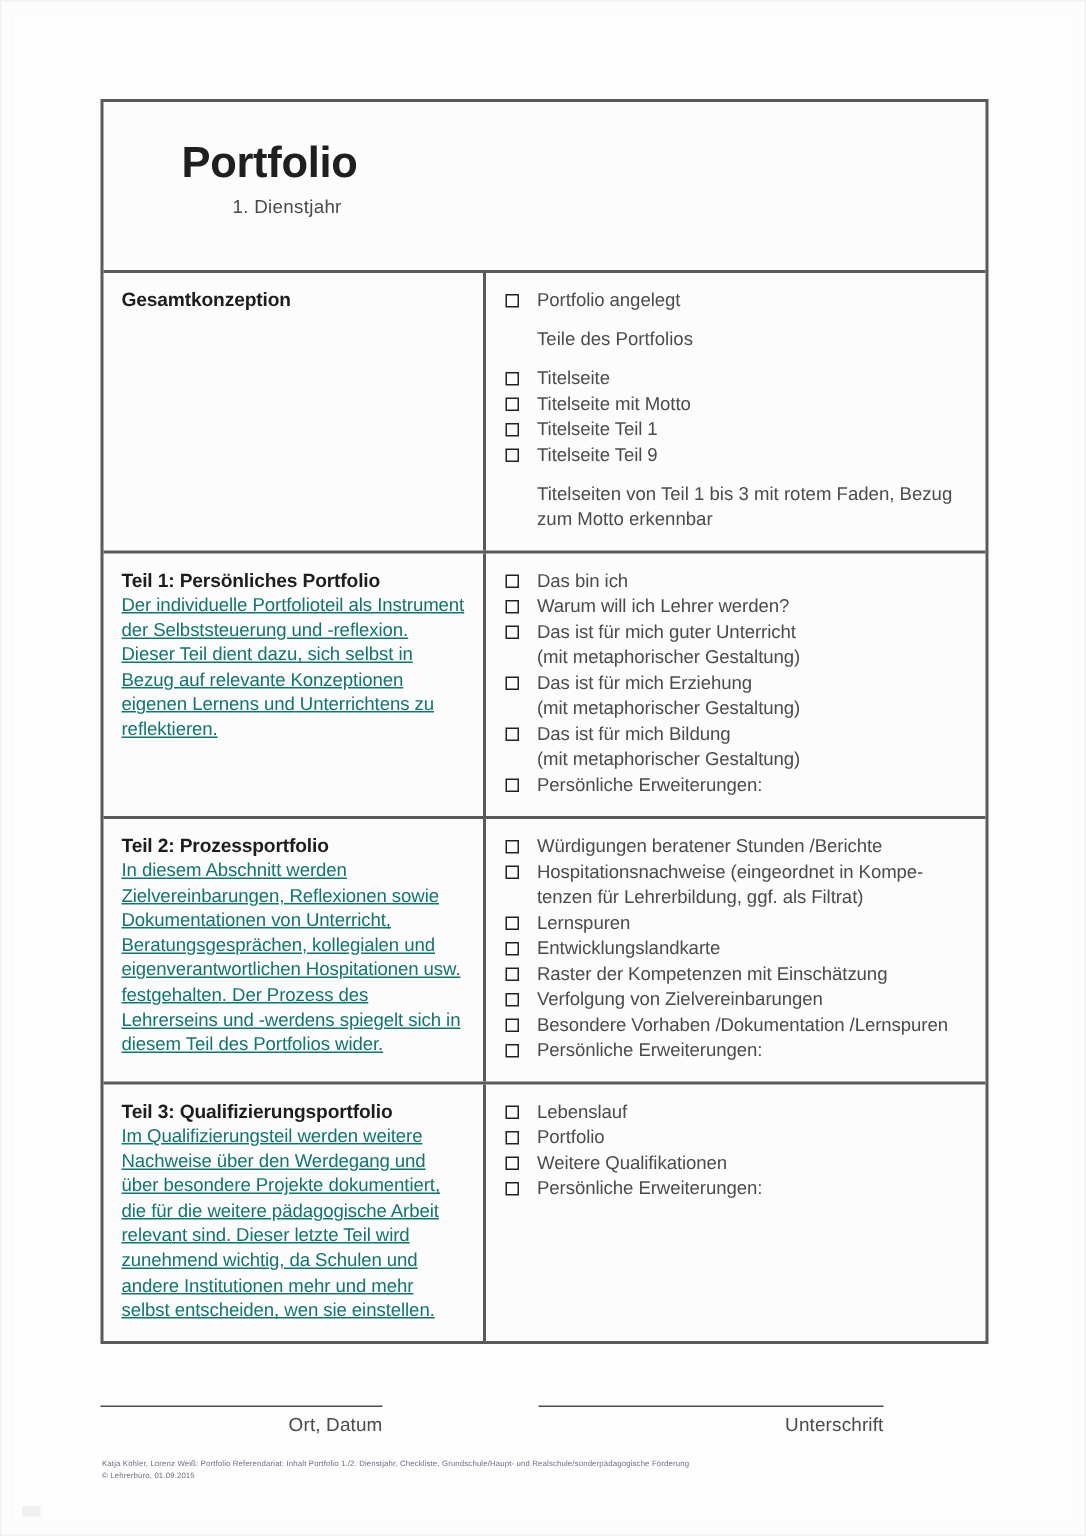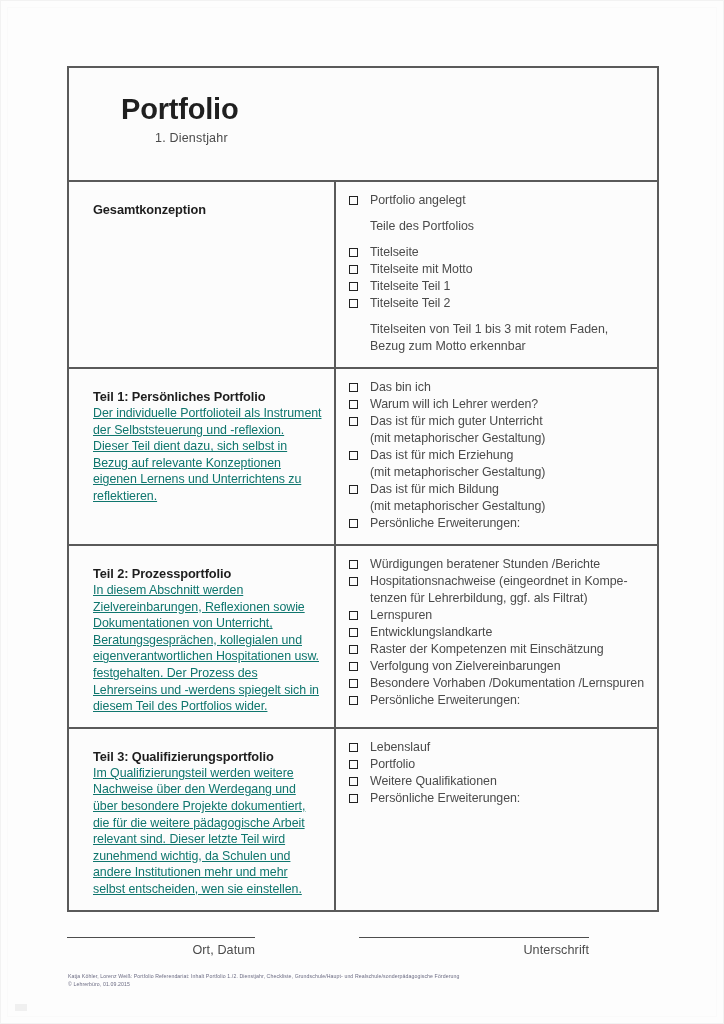--- a/index.html
+++ b/index.html
@@ -44,23 +44,22 @@
   .row {
     display: flex;
     border-bottom: 2px solid #5a5a5a;
     box-sizing: border-box;
   }
   .row:last-child { border-bottom: none; }
 
   .cell-left {
     width: 255px;
     box-sizing: border-box;
-    padding: 20px 12px 12px 12px;
+    padding: 10px 12px 12px 12px;
     border-right: 2px solid #5a5a5a;
-    margin-left: 12px;
   }
   .cell-right {
     flex: 1;
     box-sizing: border-box;
     padding: 10px 12px 12px 12px;
   }
 
   
   .header-row {
     height: 112px;
@@ -221,21 +220,21 @@
           <li class="check-item">
             <span class="check-box"></span>
             <span>Titelseite mit Motto</span>
           </li>
           <li class="check-item">
             <span class="check-box"></span>
             <span>Titelseite Teil 1</span>
           </li>
           <li class="check-item">
             <span class="check-box"></span>
-            <span>Titelseite Teil 2</span>
+            <span>Titelseite Teil 9</span>
           </li>
         </ul>
         <div class="spacer-sm"></div>
         <div class="plain-line">Titelseiten von Teil 1 bis 3 mit rotem Faden, Bezug zum Motto erkennbar</div>
       </div>
     </div>
 
     <div class="row">
       <div class="cell-left">
         <div class="section-title">Teil 1: Persönliches Portfolio</div>

